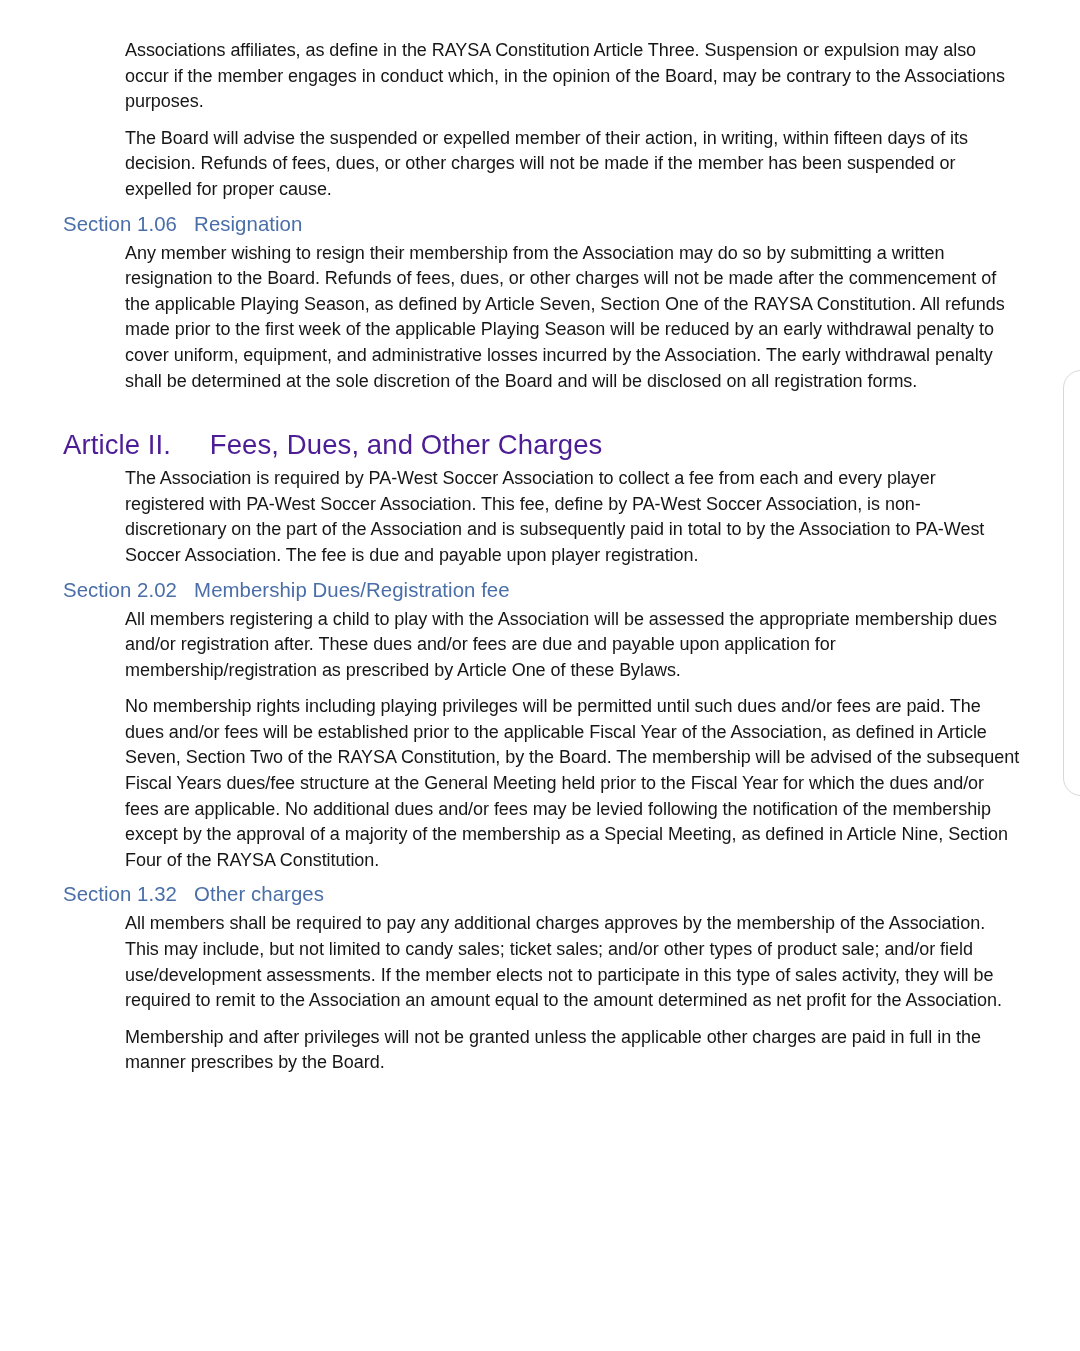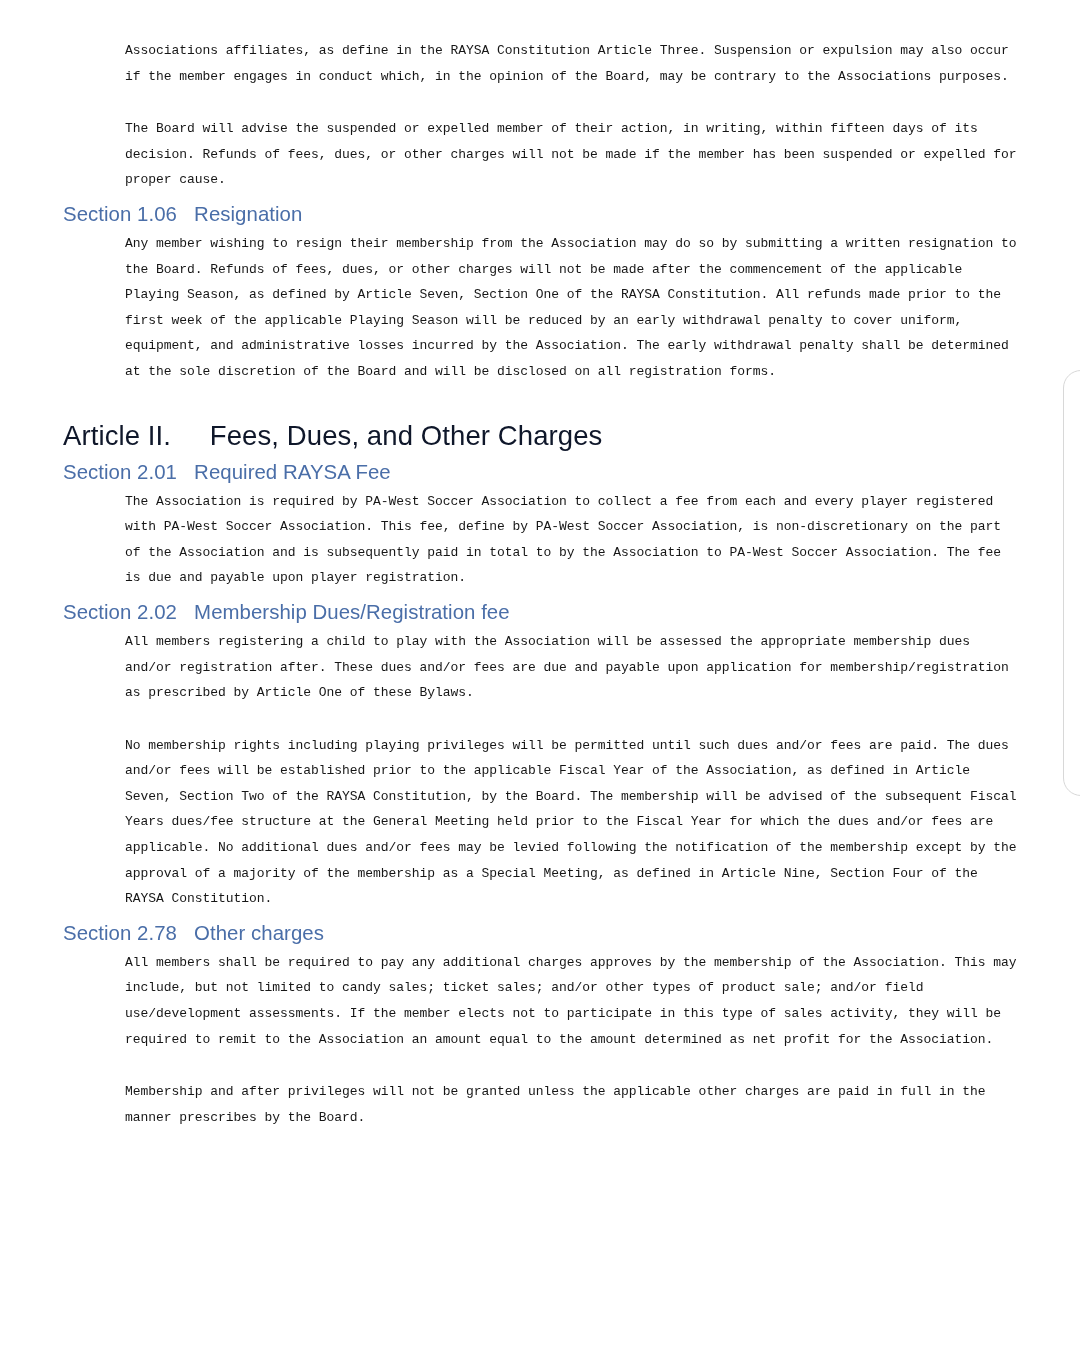--- a/index.html
+++ b/index.html
@@ -25,36 +25,35 @@
     top: 0;
     width: 1080px;
     padding: 34px 40px 0 63px;
     box-sizing: border-box;
   }
 
   
   .para {
     margin: 0 0 0 62px;          
     max-width: 895px;
-    font-size: 13px;
+    font-size: 18px;
     line-height: 25.6px;
     color: #161616;
     text-align: left;
     letter-spacing: -0.05px;
-    font-family: Liberation Mono, monospace;
   }
-  .para + .para { margin-top: 27px; }   
+  .para + .para { margin-top: 11px; }   
 
   
   .article-heading {
     margin: 34px 0 4px 0;
     font-size: 27.5px;
     line-height: 34px;
     font-weight: 400;
-    color: #0f172a;
+    color: #4c1d95;
     letter-spacing: 0.1px;
     white-space: pre;
   }
 
   
   .section-heading {
     margin: 8px 0 3px 0;
     font-size: 20.4px;
     line-height: 26px;
     font-weight: 400;
@@ -94,32 +93,31 @@
       <p class="para">The Board will advise the suspended or expelled member of their action, in writing, within fifteen days of its decision. Refunds of fees, dues, or other charges will not be made if the member has been suspended or expelled for proper cause.</p>
     </div>
 
     <h3 class="section-heading">Section 1.06   Resignation</h3>
     <div class="block">
       <p class="para">Any member wishing to resign their membership from the Association may do so by submitting a written resignation to the Board. Refunds of fees, dues, or other charges will not be made after the commencement of the applicable Playing Season, as defined by Article Seven, Section One of the RAYSA Constitution. All refunds made prior to the first week of the applicable Playing Season will be reduced by an early withdrawal penalty to cover uniform, equipment, and administrative losses incurred by the Association. The early withdrawal penalty shall be determined at the sole discretion of the Board and will be disclosed on all registration forms.</p>
     </div>
 
     <h2 class="article-heading">Article II.     Fees, Dues, and Other Charges</h2>
 
-    <h3 class="section-heading tight-top">Section 2.01   Required RAYSA Fee</h3>
     <div class="block">
       <p class="para">The Association is required by PA-West Soccer Association to collect a fee from each and every player registered with PA-West Soccer Association. This fee, define by PA-West Soccer Association, is non-discretionary on the part of the Association and is subsequently paid in total to by the Association to PA-West Soccer Association. The fee is due and payable upon player registration.</p>
     </div>
 
     <h3 class="section-heading">Section 2.02   Membership Dues/Registration fee</h3>
     <div class="block">
       <p class="para">All members registering a child to play with the Association will be assessed the appropriate membership dues and/or registration after. These dues and/or fees are due and payable upon application for membership/registration as prescribed by Article One of these Bylaws.</p>
       <p class="para">No membership rights including playing privileges will be permitted until such dues and/or fees are paid. The dues and/or fees will be established prior to the applicable Fiscal Year of the Association, as defined in Article Seven, Section Two of the RAYSA Constitution, by the Board. The membership will be advised of the subsequent Fiscal Years dues/fee structure at the General Meeting held prior to the Fiscal Year for which the dues and/or fees are applicable. No additional dues and/or fees may be levied following the notification of the membership except by the approval of a majority of the membership as a Special Meeting, as defined in Article Nine, Section Four of the RAYSA Constitution.</p>
     </div>
 
-    <h3 class="section-heading">Section 2.78   Other charges</h3>
+    <h3 class="section-heading">Section 1.32   Other charges</h3>
     <div class="block">
       <p class="para">All members shall be required to pay any additional charges approves by the membership of the Association. This may include, but not limited to candy sales; ticket sales; and/or other types of product sale; and/or field use/development assessments. If the member elects not to participate in this type of sales activity, they will be required to remit to the Association an amount equal to the amount determined as net profit for the Association.</p>
       <p class="para">Membership and after privileges will not be granted unless the applicable other charges are paid in full in the manner prescribes by the Board.</p>
     </div>
 
 
   </div>
 
   <div class="edge-panel"></div>
 

